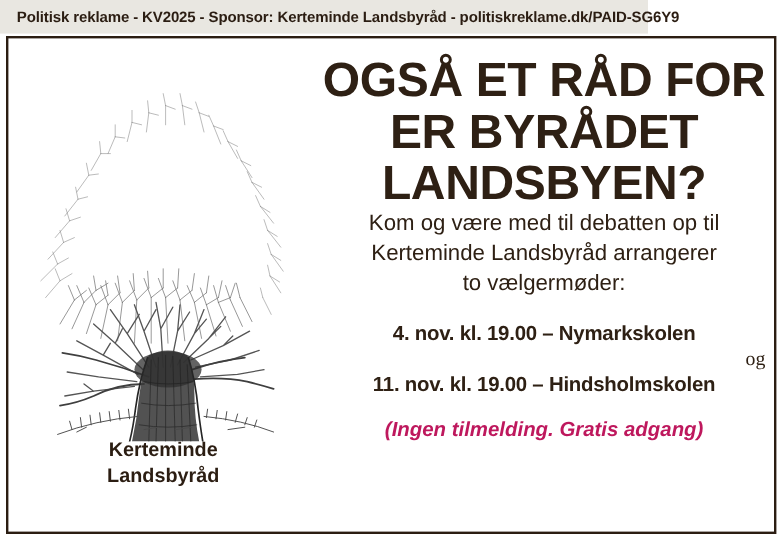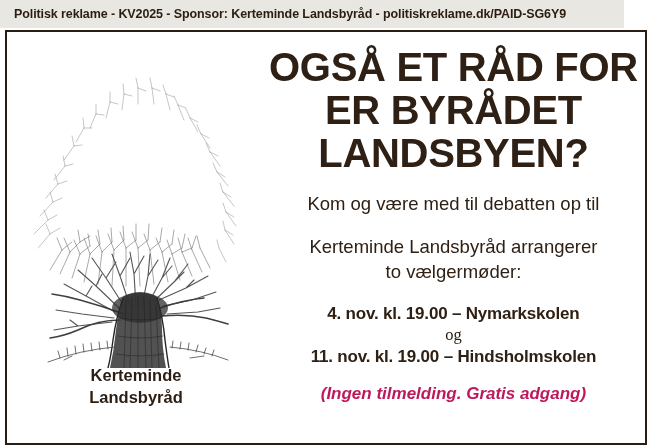--- a/index.html
+++ b/index.html
@@ -17,21 +17,21 @@
     background: #ffffff;
     overflow: hidden;
     box-sizing: border-box;
   }
 
   
   #discl-band {
     position: absolute;
     left: 0;
     top: 0;
-    width: 624px;
+    width: 540px;
     height: 28px;
     background: #e9e7e1;
     box-sizing: border-box;
   }
   #discl-text {
     position: absolute;
     left: 14px;
     top: 0;
     height: 28px;
     line-height: 28px;
@@ -117,22 +117,22 @@
   
   .body-para {
     text-align: center;
     font-size: 18.5px;
     font-weight: normal;
     color: #2e2014;
     line-height: 1.33;
     width: 100%;
   }
   .body-para .bp-line { display: block; }
-  #para-1 { margin-top: 18px; }
-  #para-2 { margin-top: 18px; }
+  #para-1 { }
+  #para-2 { margin-top: 0; }
 
   
   #events {
     width: 100%;
     text-align: center;
     margin-top: 19px;
   }
   .event-line {
     display: block;
     font-size: 17px;
@@ -142,20 +142,21 @@
     white-space: nowrap;
     letter-spacing: -0.2px;
   }
   #event-conj {
     display: block;
     font-family: "Liberation Serif", serif;
     font-size: 16.5px;
     font-weight: normal;
     color: #2e2014;
     line-height: 1.3;
+    text-align: right;
   }
 
   
   #footer-note {
     display: block;
     width: 100%;
     text-align: center;
     font-size: 17px;
     font-weight: bold;
     font-style: italic;

